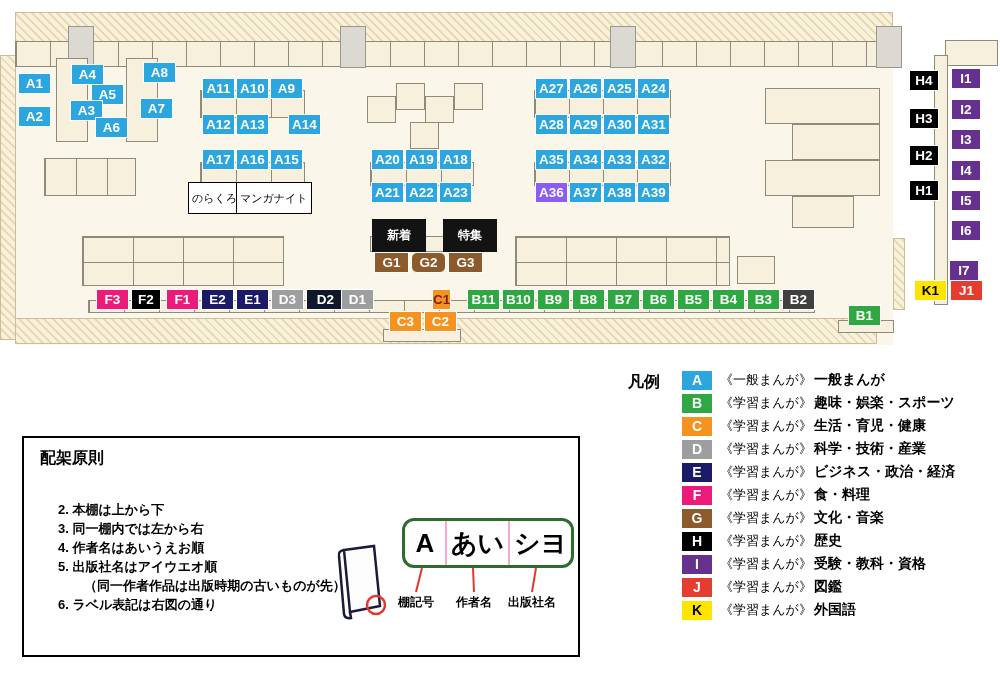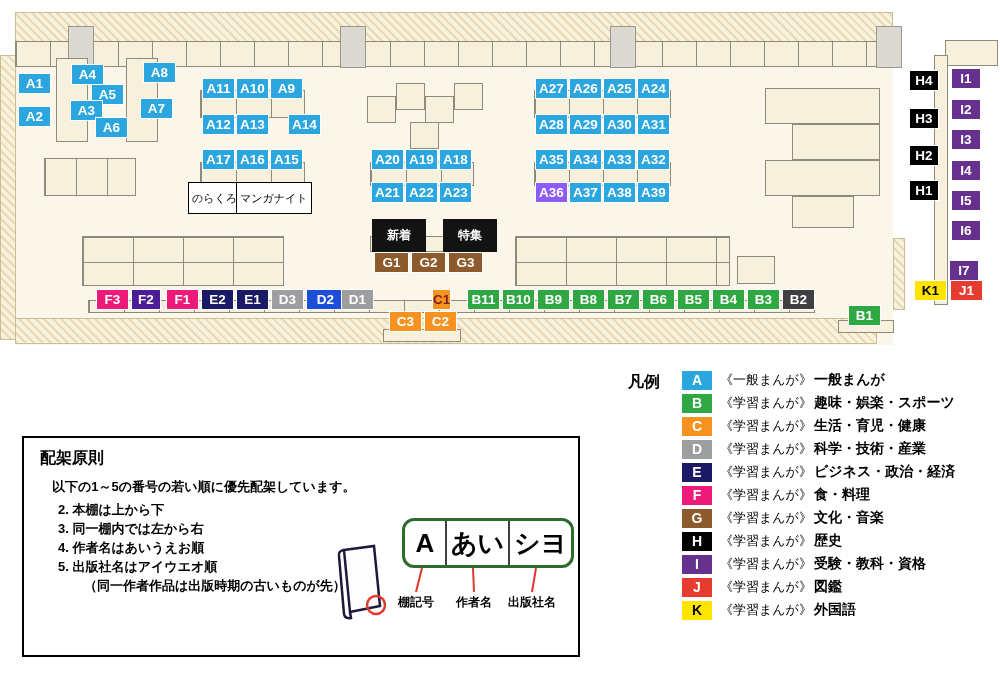--- a/index.html
+++ b/index.html
@@ -36,21 +36,21 @@
   
   .principles{position:absolute;left:22px;top:436px;width:558px;height:221px;border:2px solid #000;
               background:#fff;box-sizing:border-box;}
   .p-title{position:absolute;left:16px;top:10px;font-size:16px;font-weight:bold;}
   .p-intro{position:absolute;left:28px;top:40px;font-size:13px;font-weight:bold;}
   .p-rules{position:absolute;left:34px;top:62px;}
   .rule{font-size:13px;font-weight:bold;line-height:19px;white-space:pre-wrap;}
   .label-box{position:absolute;left:378px;top:80px;width:172px;height:50px;border:3px solid #2f6b2f;
              border-radius:12px;background:#fff;display:flex;align-items:stretch;box-sizing:border-box;}
   .cell{flex:1;text-align:center;font-size:26px;font-weight:bold;line-height:44px;}
-  .cell + .cell{border-left:2px solid #404040;}
+  .cell + .cell{border-left:2px solid #f9a8d4;}
   .cell-a{flex:0 0 40px;}
   .leaders{position:absolute;left:378px;top:130px;}
   .anno{position:absolute;top:156px;font-size:12px;font-weight:bold;}
   .book{position:absolute;left:306px;top:104px;}
 </style>
 </head>
 <body>
 
 <div class="canvas">
 
@@ -134,29 +134,29 @@
       <div class="slabel" style="left: 637px; top: 114px; width: 33px; background: rgb(43, 166, 223); color: rgb(255, 255, 255);">A31</div>
       <div class="slabel" style="left: 535px; top: 149px; width: 33px; background: rgb(43, 166, 223); color: rgb(255, 255, 255);">A35</div>
       <div class="slabel" style="left: 569px; top: 149px; width: 33px; background: rgb(43, 166, 223); color: rgb(255, 255, 255);">A34</div>
       <div class="slabel" style="left: 603px; top: 149px; width: 33px; background: rgb(43, 166, 223); color: rgb(255, 255, 255);">A33</div>
       <div class="slabel" style="left: 637px; top: 149px; width: 33px; background: rgb(43, 166, 223); color: rgb(255, 255, 255);">A32</div>
       <div class="slabel" style="left: 535px; top: 182px; width: 33px; background: #8b5cf6; color: rgb(255, 255, 255);">A36</div>
       <div class="slabel" style="left: 569px; top: 182px; width: 33px; background: rgb(43, 166, 223); color: rgb(255, 255, 255);">A37</div>
       <div class="slabel" style="left: 603px; top: 182px; width: 33px; background: rgb(43, 166, 223); color: rgb(255, 255, 255);">A38</div>
       <div class="slabel" style="left: 637px; top: 182px; width: 33px; background: rgb(43, 166, 223); color: rgb(255, 255, 255);">A39</div>
       <div class="slabel" style="left: 374px; top: 252px; width: 35px; background: rgb(141, 90, 43); color: rgb(255, 255, 255);">G1</div>
-      <div class="slabel" style="left: 411px; top: 252px; width: 35px; background: rgb(141, 90, 43); color: rgb(255, 255, 255);">G2</div>
+      <div class="slabel" style="left: 411px; top: 252px; width: 35px; background: rgb(141, 90, 43); color: rgb(255, 255, 255); border-radius: 6px;">G2</div>
       <div class="slabel" style="left: 448px; top: 252px; width: 35px; background: rgb(141, 90, 43); color: rgb(255, 255, 255);">G3</div>
       <div class="slabel" style="left: 96px; top: 289px; width: 33px; background: rgb(236, 26, 120); color: rgb(255, 255, 255);">F3</div>
-      <div class="slabel" style="left: 131px; top: 289px; width: 30px; background: #4c1d95; color: rgb(255, 255, 255); text-align: center;">F2</div>
+      <div class="slabel" style="left: 131px; top: 289px; width: 30px; background: #000000; color: rgb(255, 255, 255); text-align: center;">F2</div>
       <div class="slabel" style="left: 166px; top: 289px; width: 33px; background: rgb(236, 26, 120); color: rgb(255, 255, 255);">F1</div>
       <div class="slabel" style="left: 201px; top: 289px; width: 33px; background: rgb(27, 26, 102); color: rgb(255, 255, 255);">E2</div>
       <div class="slabel" style="left: 236px; top: 289px; width: 33px; background: rgb(27, 26, 102); color: rgb(255, 255, 255);">E1</div>
       <div class="slabel" style="left: 271px; top: 289px; width: 33px; background: rgb(157, 158, 160); color: rgb(255, 255, 255);">D3</div>
-      <div class="slabel" style="left: 306px; top: 289px; width: 39px; background: #1d4ed8; color: rgb(255, 255, 255);">D2</div>
+      <div class="slabel" style="left: 306px; top: 289px; width: 39px; background: #0f172a; color: rgb(255, 255, 255);">D2</div>
       <div class="slabel" style="left: 341px; top: 289px; width: 33px; background: rgb(157, 158, 160); color: rgb(255, 255, 255);">D1</div>
       <div class="slabel" style="left: 432px; top: 289px; width: 19px; background: rgb(246, 146, 31); color: #7f1d1d;">C1</div>
       <div class="slabel" style="left: 467px; top: 289px; width: 33px; background: rgb(47, 168, 67); color: rgb(255, 255, 255);">B11</div>
       <div class="slabel" style="left: 502px; top: 289px; width: 33px; background: rgb(47, 168, 67); color: rgb(255, 255, 255);">B10</div>
       <div class="slabel" style="left: 537px; top: 289px; width: 33px; background: rgb(47, 168, 67); color: rgb(255, 255, 255);">B9</div>
       <div class="slabel" style="left: 572px; top: 289px; width: 33px; background: rgb(47, 168, 67); color: rgb(255, 255, 255);">B8</div>
       <div class="slabel" style="left: 607px; top: 289px; width: 33px; background: rgb(47, 168, 67); color: rgb(255, 255, 255);">B7</div>
       <div class="slabel" style="left: 642px; top: 289px; width: 33px; background: rgb(47, 168, 67); color: rgb(255, 255, 255);">B6</div>
       <div class="slabel" style="left: 677px; top: 289px; width: 33px; background: rgb(47, 168, 67); color: rgb(255, 255, 255);">B5</div>
       <div class="slabel" style="left: 712px; top: 289px; width: 33px; background: rgb(47, 168, 67); color: rgb(255, 255, 255);">B4</div>
@@ -240,27 +240,27 @@
         <div class="legend-row">
           <span class="legend-letter" style="background: rgb(255, 228, 0); color: rgb(0, 0, 0);">K</span>
           <span class="legend-type">《学習まんが》</span>
           <span class="legend-label">外国語</span>
         </div>
       </div>
   </div>
 
   <div class="principles">
     <div class="p-title">配架原則</div>
-    <div class="p-intro">以下の1～5の番号の若い順に優先配架しています。</div>
     <div class="p-rules">
         <div class="rule">2. 本棚は上から下</div>
         <div class="rule">3. 同一棚内では左から右</div>
         <div class="rule">4. 作者名はあいうえお順</div>
         <div class="rule">5. 出版社名はアイウエオ順</div>
         <div class="rule">　　（同一作者作品は出版時期の古いものが先）</div>
+        <div class="rule">6. ラベル表記は右図の通り</div>
       </div>
 
     <div class="label-box">
       <span class="cell cell-a">A</span>
       <span class="cell">あい</span>
       <span class="cell">シヨ</span>
     </div>
 
     <svg class="leaders" width="172" height="26">
       <line x1="20" y1="0" x2="14" y2="24" stroke="#e03a2f" stroke-width="2"></line>

